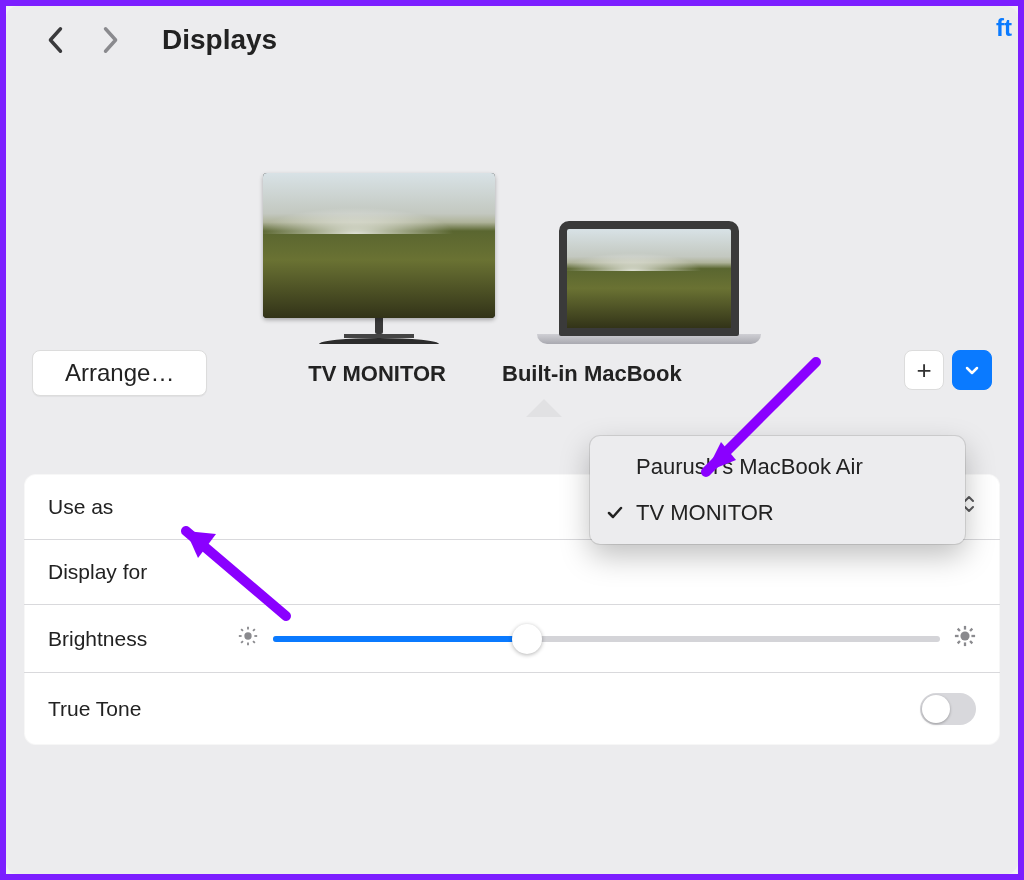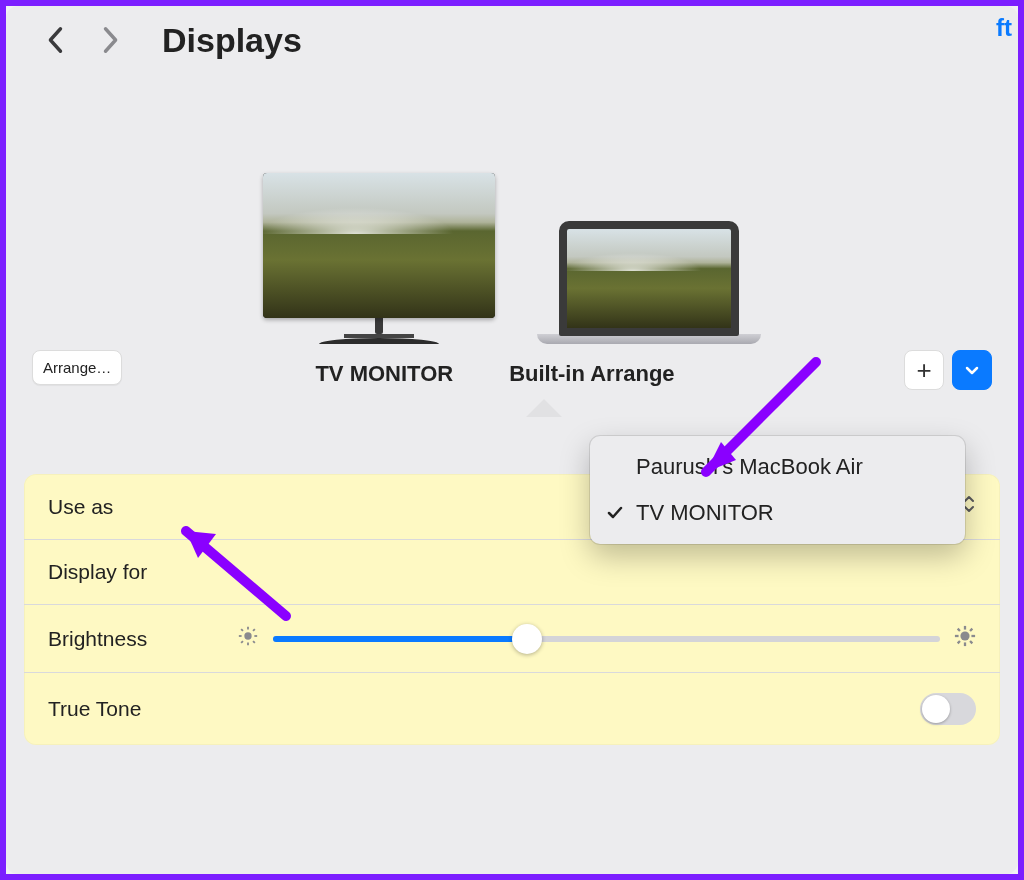--- a/index.html
+++ b/index.html
@@ -21,21 +21,21 @@
   .toolbar {
     display: flex; align-items: center;
     height: 68px;
     padding: 0 18px;
     gap: 16px;
   }
   .nav-buttons { display: flex; gap: 18px; align-items: center; margin-left: 14px;}
   .nav-btn { width: 36px; height: 36px; display:flex; align-items:center; justify-content:center; color: #8a8a8e; cursor: pointer; }
   .nav-btn svg { width: 18px; height: 28px; }
   .nav-btn.active { color: #3a3a3c; }
-  .title { font-size: 34px; font-weight: 700; color: #222; margin-left: 18px;}
+  .title { font-size: 28px; font-weight: 700; color: #222; margin-left: 18px;}
 
   
   .peek-right {
     position: absolute; right: 6px; top: 8px; font-size: 24px; color: #0a7aff; font-weight: 600;
   }
 
   
   .preview-area {
     position: relative; height: 270px; display:flex; justify-content:center; gap: 42px; align-items:flex-end; padding-top: 40px;
   }
@@ -65,21 +65,21 @@
 
   
   .picker-bar {
     position: relative;
     display:flex; align-items:center; justify-content:center;
     padding: 0 18px 0 18px; height: 60px;
   }
   .arrange-btn {
     position:absolute; left: 26px; top: 6px;
     background:#fff; border:1px solid #dcdcdc; border-radius:8px;
-    padding: 8px 10px; font-size:15px; font-weight:500; color:#222;
+    padding: 8px 32px; font-size:24px; font-weight:500; color:#222;
     box-shadow: 0 1px 1px rgba(0,0,0,.05);
     cursor:pointer;
   }
   .display-labels { display:flex; gap: 56px; font-size:22px; font-weight:700; color:#222; }
   .display-labels > span:first-child{ margin-left: -34px;}
   .selected-wedge{
     position:absolute; top: 55px; left: 520px; width:0; height:0;
     border-left: 18px solid transparent; border-right: 18px solid transparent; border-bottom: 18px solid #e1e1e3;
   }
 
@@ -88,21 +88,21 @@
     height:40px; border-radius:8px; display:flex; align-items:center; justify-content:center;
     border:1px solid #dcdcdc; background:#fff; cursor:pointer;
   }
   .plus-btn{ width:40px; font-size:26px; color:#333; }
   .drop-btn{ width:40px; background:#0a7aff; border-color:#0a7aff; color:#fff; }
   .drop-btn svg{ width:16px; height:16px; }
 
   
   .settings {
     margin: 70px 18px 0 18px;
-    background:#fef9c3;
+    background:#ffffff;
     border-radius:12px;
     overflow:visible;
     box-shadow: inset 0 0 0 1px rgba(0,0,0,.03);
   }
   .row {
     display:flex; align-items:center; justify-content:space-between;
     padding: 20px 24px; font-size:21px; color:#222;
     border-bottom:1px solid #d9d9dc;
     position:relative;
   }
@@ -183,21 +183,21 @@
           <div class="landscape"></div>
         </div>
       <div class="laptop-base"></div>
     </div>
   </div>
 
   <div class="picker-bar">
     <button class="arrange-btn">Arrange…</button>
     <div class="display-labels">
       <span>TV MONITOR</span>
-      <span>Built-in Arrange</span>
+      <span>Built-in MacBook</span>
     </div>
     <div class="picker-actions">
       <div class="plus-btn">
         <span>+</span>
       </div>
       <div class="drop-btn">
         <svg viewBox="0 0 16 16">
             <path d="M3 6 L8 11 L13 6" fill="none" stroke="currentColor" stroke-width="2.5" stroke-linecap="round" stroke-linejoin="round"></path>
           </svg>
       </div>

